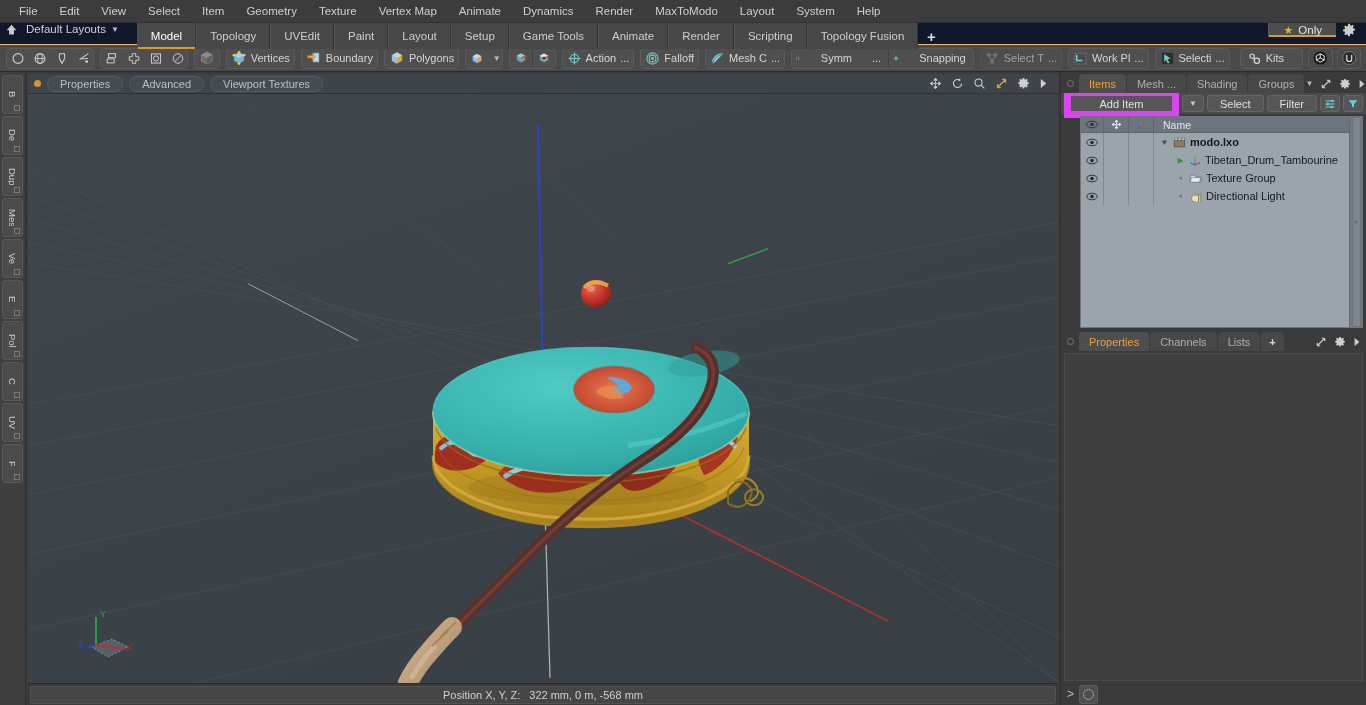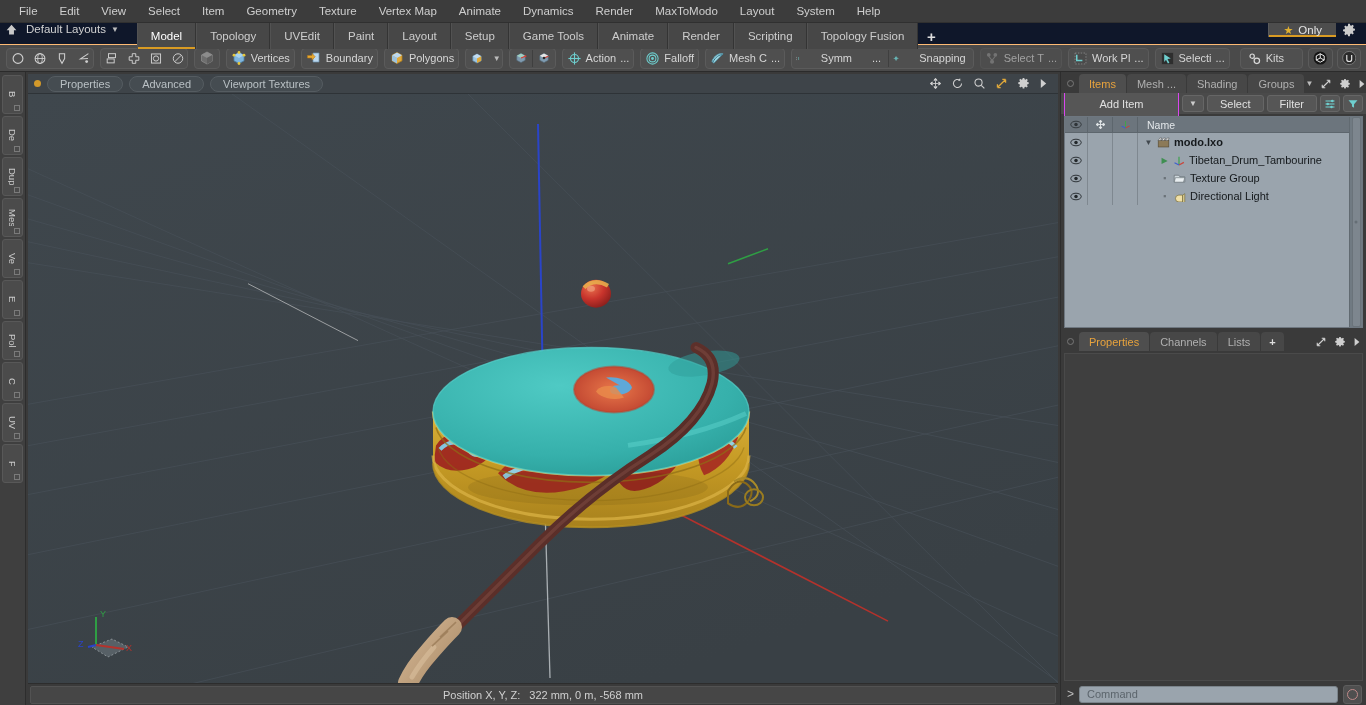--- a/index.html
+++ b/index.html
@@ -159,41 +159,41 @@
   }
   .ptab.active { color: #e8a33d; background: #4e4e4e; }
   .ptab.plus { color: #ddd; font-weight: bold; background: #474747; padding: 0 8px;}
   .ptabbar .ctl { margin-left: auto; display: flex; align-items: center; gap: 7px; padding-right: 5px; }
 
   .itemsbar {
     height: 21px; display: flex; align-items: center; gap: 3px; padding: 1px 3px;
     background: #4a4a4a; flex: 0 0 21px;
   }
   .ib-add {
-    flex: 1; height: 29px; background: #565656; border: 1px solid #d946ef;
+    flex: 1; height: 29px; background: #565656; border: 7px solid #d946ef;
     border-radius: 0; font-size: 11px; color: #e0e0e0; display: flex;
     align-items: center; justify-content: center;
   }
   .ib-caret {
     width: 22px; height: 17px; background: #565656; border: 1px solid #666;
     border-radius: 3px; display: flex; align-items: center; justify-content: center;
     font-size: 8px; color: #ccc;
   }
   .ib-btn {
     height: 17px; padding: 0 12px; background: #565656; border: 1px solid #666;
     border-radius: 3px; font-size: 11px; color: #e0e0e0; display: flex;
     align-items: center; justify-content: center;
   }
   .ib-icon {
     width: 20px; height: 17px; background: #565656; border: 1px solid #666;
     border-radius: 3px; display: flex; align-items: center; justify-content: center;
   }
 
   .itemspanel {
-    flex: 0 0 212px; background: #9aa4ad; margin: 2px 3px 0 3px;
+    flex: 0 0 212px; background: #9aa4ad; margin: 2px 3px 0 19px;
     border: 1px solid #6e7780; display: flex; flex-direction: column; min-height:0;
   }
   .ip-head {
     height: 16px; display: flex; align-items: center; background: #6c757d;
     border-bottom: 1px solid #5d666d; flex: 0 0 16px; color: #e3e7ea; font-size: 10.5px;
   }
   .ip-col { display: flex; align-items: center; justify-content: center; height: 16px; border-right: 1px solid #5d666d; }
   .ip-c1 { width: 23px; } .ip-c2 { width: 25px; } .ip-c3 { width: 25px; }
   .ip-cname { flex: 1; justify-content: flex-start; padding-left: 9px; border-right: none;}
   .ip-rows { flex: 1; overflow: hidden; position: relative; }
@@ -930,23 +930,20 @@
                   <path d="M2 1 L8 6 L2 11z" fill="#cfcfcf"></path>
                 </svg>
             </span>
           </div>
         </div>
         <div class="propsbody"></div>
       </div>
 
       <div class="cmdbar">
         <span class="cmd-gt">&gt;</span>
-        <div class="cmd-input">
-          <span>Command</span>
-        </div>
         <div class="cmd-btn">
             <span class="ring"></span>
           </div>
       </div>
 
     </div>
   </div>
 </div>
 
 </body></html>

